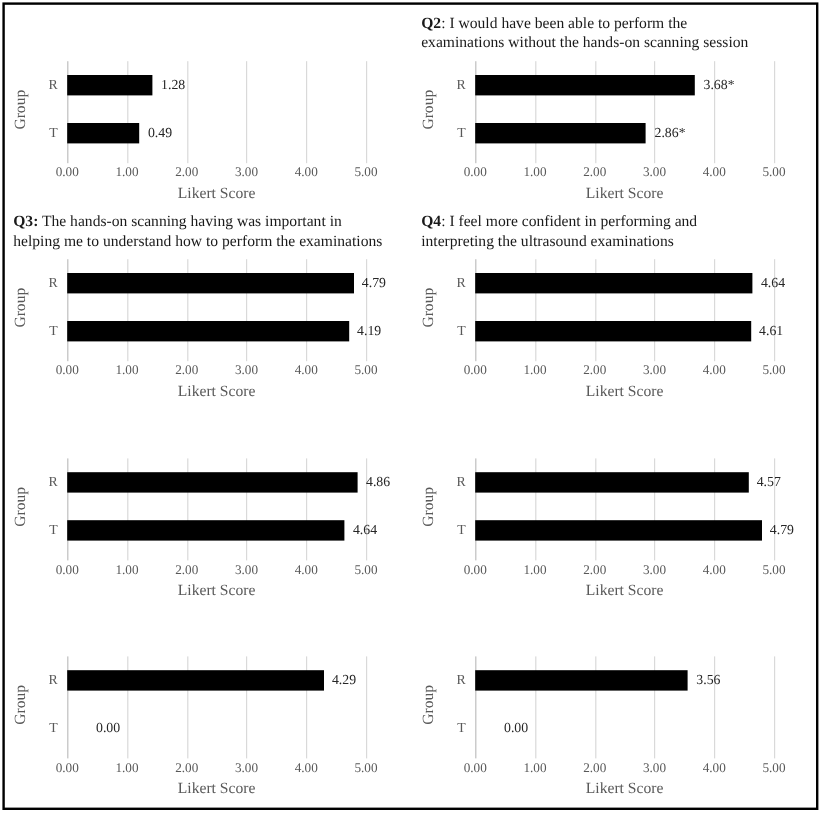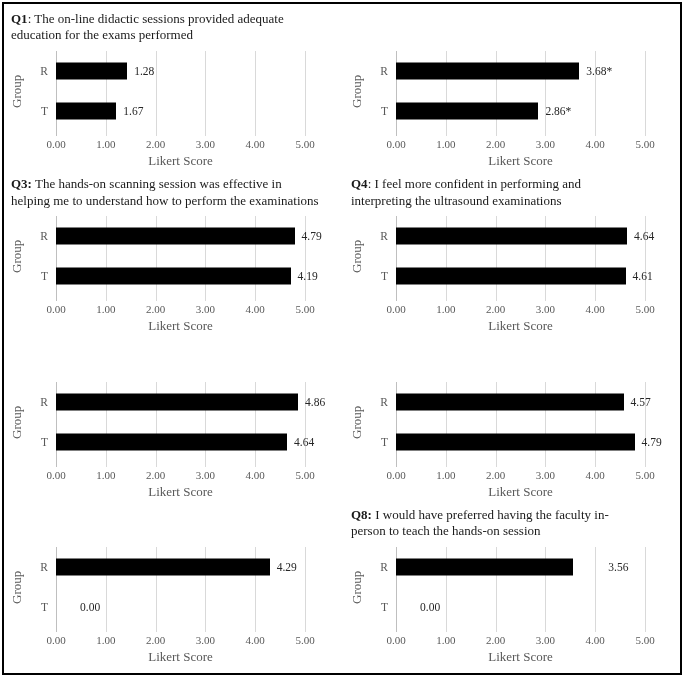--- a/index.html
+++ b/index.html
@@ -113,49 +113,49 @@
     font-size: 13px;
     color: var(--text-color, #595959);
   }
 </style>
 </head>
 <body>
 
 <div class="figure" style="border-color: rgb(0, 0, 0);">
   <div class="grid" id="charts">
   <div class="chart">
-    <div class="chart-title"><b>Q1</b><span>: The on-line didactic sessions provided adequate
-education for the exams performed</span></div>
     <div class="ylabel">Group</div>
     <div class="plot">
           <div class="gridline axis" style="left: 0%;"></div>
           <div class="gridline" style="left: 20%;"></div>
           <div class="gridline" style="left: 40%;"></div>
           <div class="gridline" style="left: 60%;"></div>
           <div class="gridline" style="left: 80%;"></div>
           <div class="gridline" style="left: 100%;"></div>
           <div class="cat" style="top: 25%;">R</div>
           <div class="bar" style="width: 28.6%; top: 25%;"></div>
           <div class="vlabel" style="left: calc(28.6% + 7px); top: 25%;">1.28</div>
           <div class="cat" style="top: 75%;">T</div>
           <div class="bar" style="width: 24.2%; top: 75%;"></div>
-          <div class="vlabel" style="left: calc(24.2% + 7px); top: 75%;">1.67</div>
-        </div>
-    <div class="xticks">
-          <div class="xtick" style="left: 0%;">0.00</div>
-          <div class="xtick" style="left: 20%;">1.00</div>
-          <div class="xtick" style="left: 40%;">2.00</div>
-          <div class="xtick" style="left: 60%;">3.00</div>
-          <div class="xtick" style="left: 80%;">4.00</div>
-          <div class="xtick" style="left: 100%;">5.00</div>
-        </div>
-    <div class="xlabel">Likert Score</div>
-  </div>
-
-  <div class="chart">
+          <div class="vlabel" style="left: calc(24.2% + 7px); top: 75%;">0.49</div>
+        </div>
+    <div class="xticks">
+          <div class="xtick" style="left: 0%;">0.00</div>
+          <div class="xtick" style="left: 20%;">1.00</div>
+          <div class="xtick" style="left: 40%;">2.00</div>
+          <div class="xtick" style="left: 60%;">3.00</div>
+          <div class="xtick" style="left: 80%;">4.00</div>
+          <div class="xtick" style="left: 100%;">5.00</div>
+        </div>
+    <div class="xlabel">Likert Score</div>
+  </div>
+
+  <div class="chart">
+    <div class="chart-title"><b>Q2</b><span>: I would have been able to perform the
+examinations without the hands-on scanning session</span></div>
     <div class="ylabel">Group</div>
     <div class="plot">
           <div class="gridline axis" style="left: 0%;"></div>
           <div class="gridline" style="left: 20%;"></div>
           <div class="gridline" style="left: 40%;"></div>
           <div class="gridline" style="left: 60%;"></div>
           <div class="gridline" style="left: 80%;"></div>
           <div class="gridline" style="left: 100%;"></div>
           <div class="cat" style="top: 25%;">R</div>
           <div class="bar" style="width: 73.6%; top: 25%;"></div>
@@ -169,21 +169,21 @@
           <div class="xtick" style="left: 20%;">1.00</div>
           <div class="xtick" style="left: 40%;">2.00</div>
           <div class="xtick" style="left: 60%;">3.00</div>
           <div class="xtick" style="left: 80%;">4.00</div>
           <div class="xtick" style="left: 100%;">5.00</div>
         </div>
     <div class="xlabel">Likert Score</div>
   </div>
 
   <div class="chart">
-    <div class="chart-title"><b>Q3:</b><span> The hands-on scanning session was effective in
+    <div class="chart-title"><b>Q3:</b><span> The hands-on scanning having was important in
 helping me to understand how to perform the examinations</span></div>
     <div class="ylabel">Group</div>
     <div class="plot">
           <div class="gridline axis" style="left: 0%;"></div>
           <div class="gridline" style="left: 20%;"></div>
           <div class="gridline" style="left: 40%;"></div>
           <div class="gridline" style="left: 60%;"></div>
           <div class="gridline" style="left: 80%;"></div>
           <div class="gridline" style="left: 100%;"></div>
           <div class="cat" style="top: 25%;">R</div>
@@ -307,33 +307,31 @@
           <div class="xtick" style="left: 20%;">1.00</div>
           <div class="xtick" style="left: 40%;">2.00</div>
           <div class="xtick" style="left: 60%;">3.00</div>
           <div class="xtick" style="left: 80%;">4.00</div>
           <div class="xtick" style="left: 100%;">5.00</div>
         </div>
     <div class="xlabel">Likert Score</div>
   </div>
 
   <div class="chart">
-    <div class="chart-title"><b>Q8:</b><span> I would have preferred having the faculty in-
-person to teach the hands-on session</span></div>
     <div class="ylabel">Group</div>
     <div class="plot">
           <div class="gridline axis" style="left: 0%;"></div>
           <div class="gridline" style="left: 20%;"></div>
           <div class="gridline" style="left: 40%;"></div>
           <div class="gridline" style="left: 60%;"></div>
           <div class="gridline" style="left: 80%;"></div>
           <div class="gridline" style="left: 100%;"></div>
           <div class="cat" style="top: 25%;">R</div>
           <div class="bar" style="width: 71.2%; top: 25%;"></div>
-          <div class="vlabel" style="left: calc(71.2% + 7px); top: 25%; margin-left: 28px;">3.56</div>
+          <div class="vlabel" style="left: calc(71.2% + 7px); top: 25%;">3.56</div>
           <div class="cat" style="top: 75%;">T</div>
           <div class="vlabel" style="left: 24px; top: 75%;">0.00</div>
         </div>
     <div class="xticks">
           <div class="xtick" style="left: 0%;">0.00</div>
           <div class="xtick" style="left: 20%;">1.00</div>
           <div class="xtick" style="left: 40%;">2.00</div>
           <div class="xtick" style="left: 60%;">3.00</div>
           <div class="xtick" style="left: 80%;">4.00</div>
           <div class="xtick" style="left: 100%;">5.00</div>

